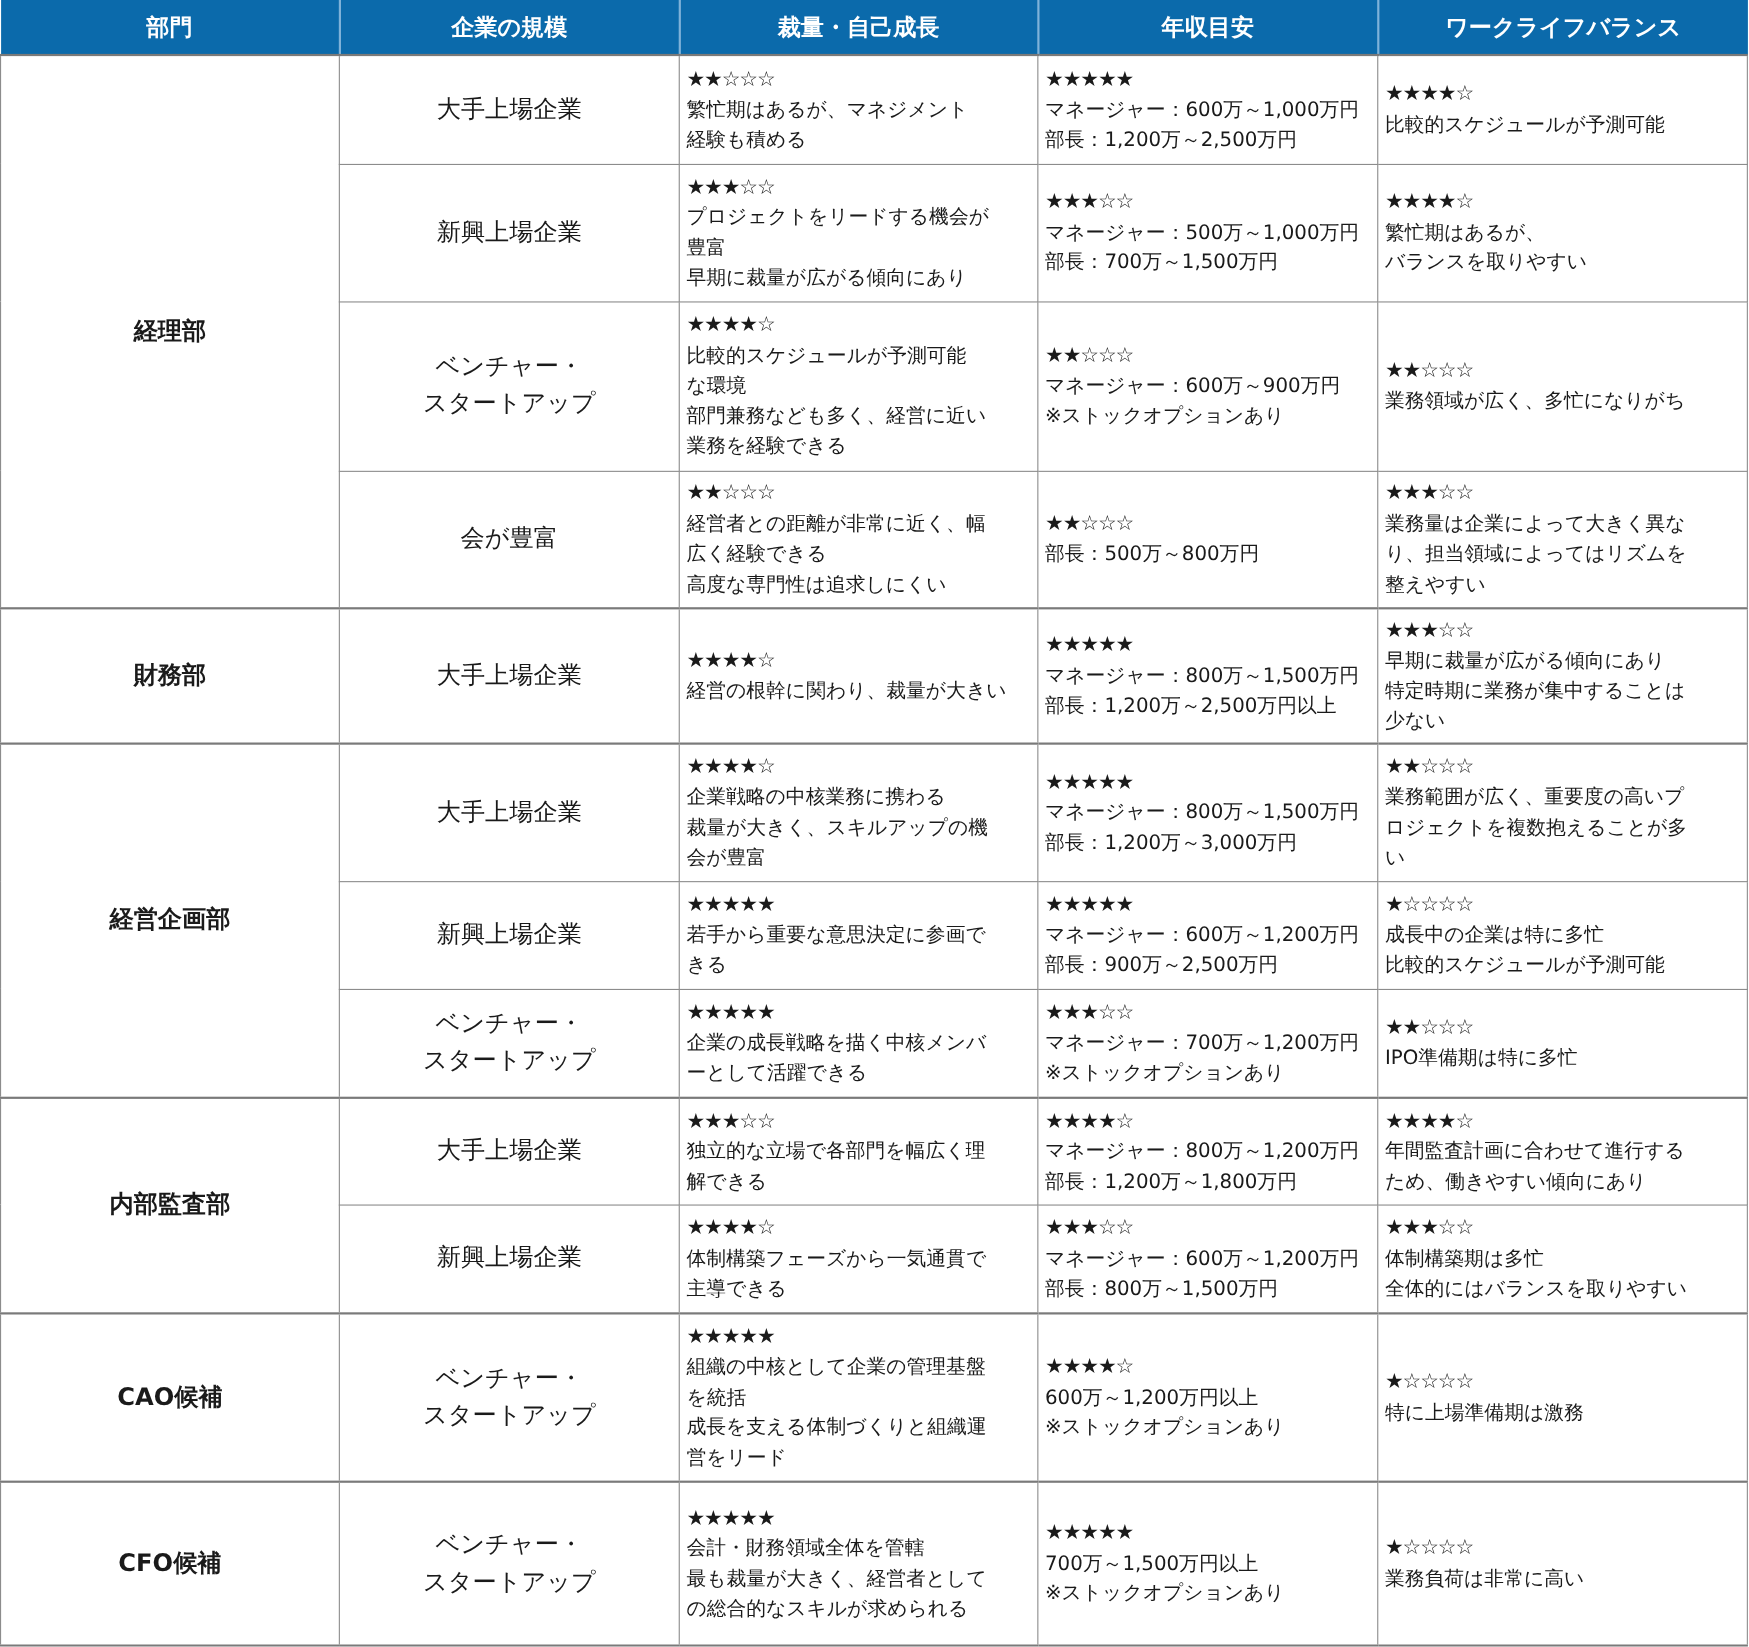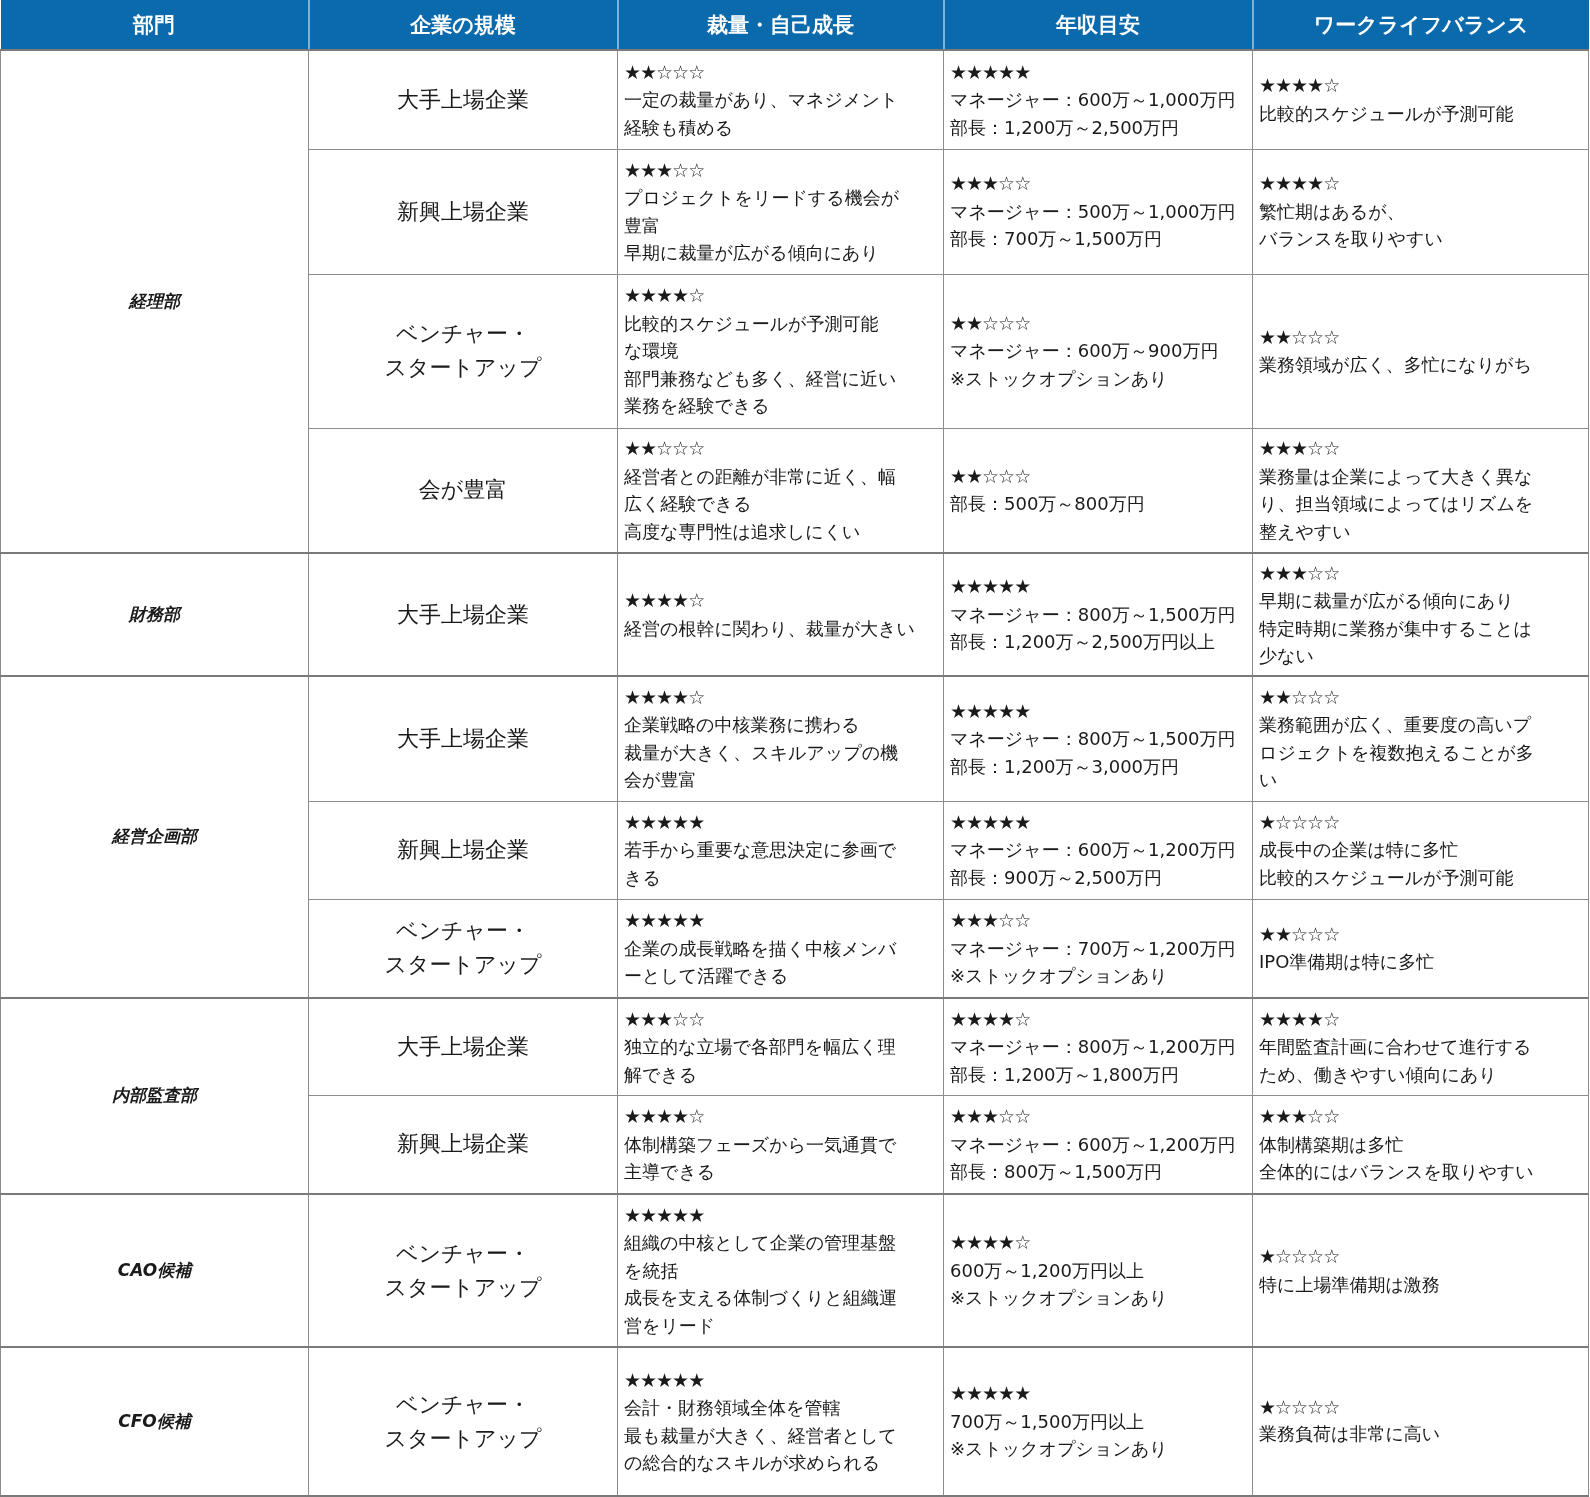--- a/index.html
+++ b/index.html
@@ -6,21 +6,21 @@
   body { width:1590px; height:1497px; overflow:hidden; font-family:"DejaVu Sans","Liberation Sans",sans-serif; color:#1a1a1a; }
   table.grid { border-collapse:collapse; table-layout:fixed; width:1588px; }
   col.c1 { width:308px; } col.c2 { width:309px; } col.c3 { width:326px; } col.c4 { width:309px; } col.c5 { width:336px; }
   thead th {
     background:#0b6aab; color:#ffffff; height:49px; padding:0;
     font-size:21px; font-weight:bold; text-align:center; vertical-align:middle;
     border-right:2px solid #7fb2d9; border-bottom:2px solid #7a7a7a;
   }
   thead th:last-child { border-right:none; }
   td { border:1.5px solid #8c8c8c; padding:0 6px; vertical-align:middle; font-size:18px; line-height:27.5px; }
-  td.dept { text-align:center; font-weight:bold; font-size:17px;font-style:italic; }
+  td.dept { text-align:center; font-weight:bold; font-size:22px; }
   td.size { text-align:center; font-size:22px; line-height:34px; }
   td.txt { text-align:left; white-space:pre-line; }
   .stars { font-size:19px; letter-spacing:-1px; display:block; }
   tr.grp-end td { border-bottom:2.5px solid #7a7a7a; }
 </style>
 </head>
 <body>
 
 <table class="grid">
   <colgroup>
@@ -38,21 +38,21 @@
       <th>年収目安</th>
       <th>ワークライフバランス</th>
     </tr>
   </thead>
   <tbody id="tbody">
       <tr style="height: 99px;">
         <td class="dept" rowspan="4" style="border-bottom: 2.5px solid rgb(122, 122, 122);">経理部</td>
         <td class="size txt" style="text-align: center;">大手上場企業</td>
         <td class="txt" style="white-space: normal;">
           <span class="stars">★★☆☆☆</span>
-          <span class="desc" style="white-space: pre-line; display: block;">一定の裁量があり、マネジメント
+          <span class="desc" style="white-space: pre-line; display: block;">繁忙期はあるが、マネジメント
 経験も積める</span>
         </td>
         <td class="txt" style="white-space: normal;">
           <span class="stars">★★★★★</span>
           <span class="desc" style="white-space: pre-line; display: block;">マネージャー：600万～1,000万円
 部長：1,200万～2,500万円</span>
         </td>
         <td class="txt" style="white-space: normal;">
           <span class="stars">★★★★☆</span>
           <span class="desc" style="white-space: pre-line; display: block;">比較的スケジュールが予測可能</span>
@@ -260,17 +260,17 @@
 最も裁量が大きく、経営者として
 の総合的なスキルが求められる</span>
         </td>
         <td class="txt" style="white-space: normal;">
           <span class="stars">★★★★★</span>
           <span class="desc" style="white-space: pre-line; display: block;">700万～1,500万円以上
 ※ストックオプションあり</span>
         </td>
         <td class="txt" style="white-space: normal;">
           <span class="stars">★☆☆☆☆</span>
-          <span class="desc" style="white-space: pre-line; display: block; font-family: Liberation Mono, monospace;">業務負荷は非常に高い</span>
+          <span class="desc" style="white-space: pre-line; display: block;">業務負荷は非常に高い</span>
         </td>
       </tr>
     </tbody>
 </table>
 
 </body></html>

